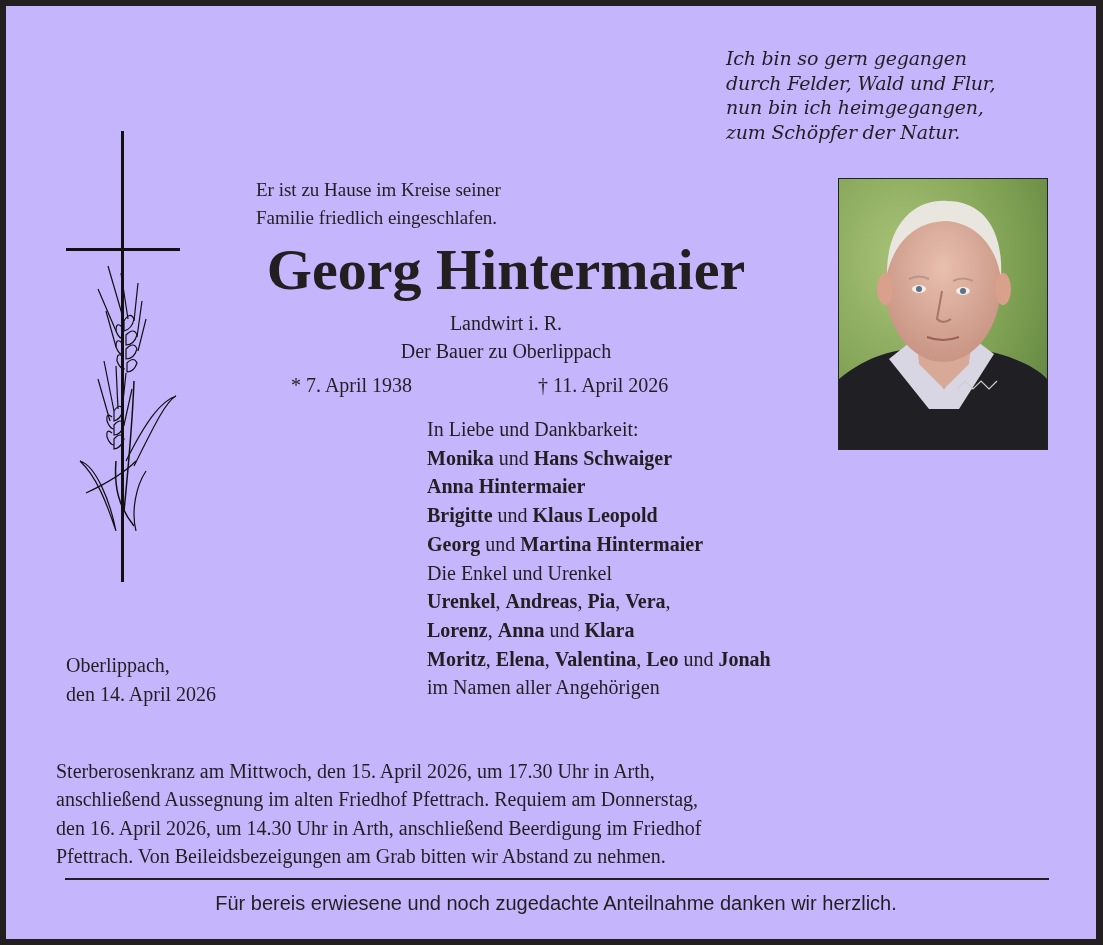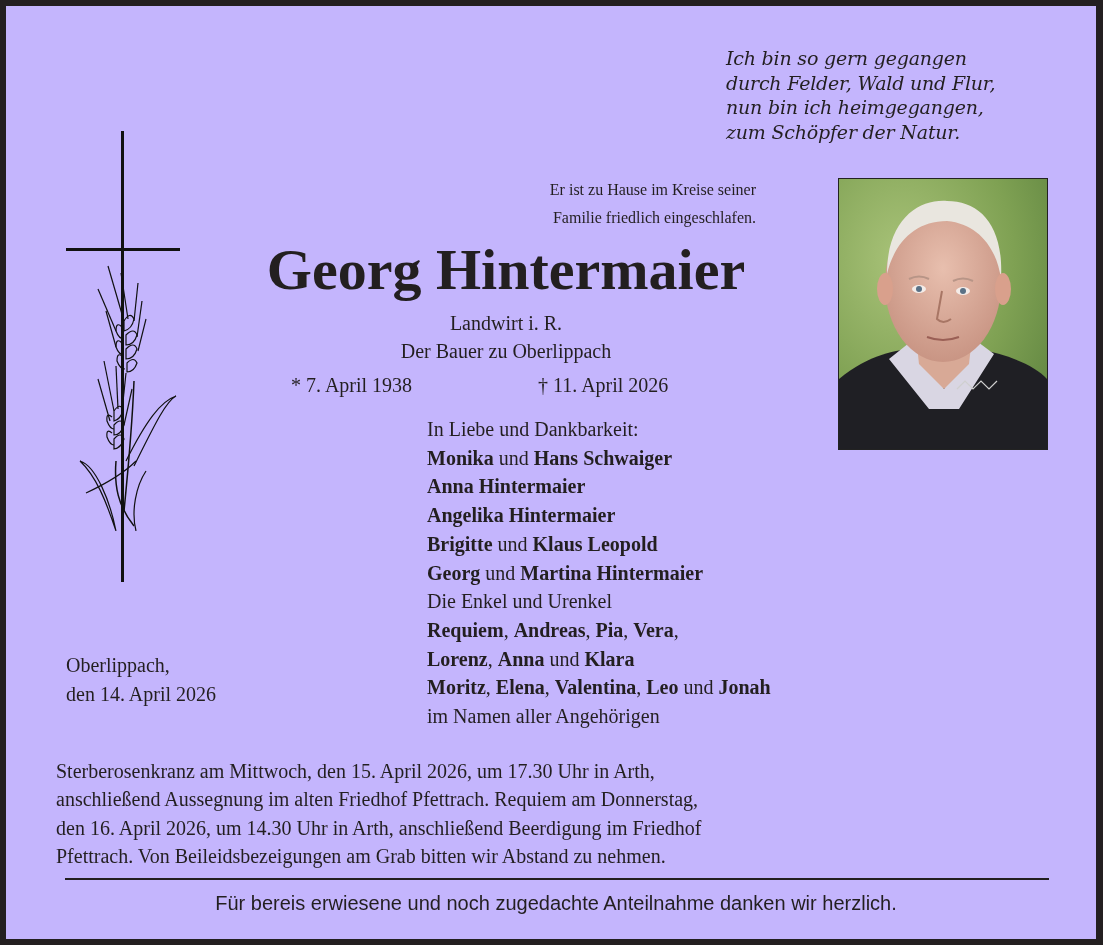--- a/index.html
+++ b/index.html
@@ -18,22 +18,22 @@
       left: 720px; top: 40px; width: 340px;
       font-style: italic; font-size: 19px; line-height: 24.5px;
       font-family: "DejaVu Serif", serif;
       letter-spacing: -0.2px;
     }
     .poem div { white-space: nowrap; }
     .cross-v { left: 115px; top: 125px; width: 3px; height: 451px; background: #111; }
     .cross-h { left: 60px; top: 242px; width: 114px; height: 3px; background: #111; }
     .wheat { left: 70px; top: 255px; width: 110px; height: 270px; }
     .intro {
-      left: 250px; top: 170px; width: 500px; text-align: right;
-      font-size: 16px; line-height: 28px; font-family: "Liberation Serif", serif;
+      left: 250px; top: 170px; width: 500px; text-align: left;
+      font-size: 19px; line-height: 28px; font-family: "Liberation Serif", serif;
     }
     .intro div { white-space: nowrap; }
     .name {
       left: 180px; top: 226px; width: 640px; text-align: center;
       font-size: 58px; font-weight: bold; line-height: 76px;
       font-family: "Liberation Serif", serif; letter-spacing: 0px;
     }
     .subtitle {
       left: 250px; top: 303px; width: 500px; text-align: center;
       font-size: 20px; font-weight: normal; line-height: 28px;
@@ -185,25 +185,24 @@
 
       <path d="M118 210 l8 -8 l8 8 l8 -8 l8 8 l8 -8" stroke="#cfcfcf" stroke-width="1.2" fill="none"></path>
     </svg>
   </div>
 
   <div class="abs family">
     <div>In Liebe und Dankbarkeit:</div>
     <div id="family-lines">
         <div><b>Monika</b><span> und </span><b>Hans Schwaiger</b></div>
         <div><b>Anna Hintermaier</b></div>
-        <div><b>Angelika Hintermaier</b></div>
         <div><b>Brigitte</b><span> und </span><b>Klaus Leopold</b></div>
         <div><b>Georg</b><span> und </span><b>Martina Hintermaier</b></div>
         <div><span>Die Enkel und Urenkel</span></div>
-        <div><b>Requiem</b><span>, </span><b>Andreas</b><span>, </span><b>Pia</b><span>, </span><b>Vera</b><span>,</span></div>
+        <div><b>Urenkel</b><span>, </span><b>Andreas</b><span>, </span><b>Pia</b><span>, </span><b>Vera</b><span>,</span></div>
         <div><b>Lorenz</b><span>, </span><b>Anna</b><span> und </span><b>Klara</b></div>
         <div><b>Moritz</b><span>, </span><b>Elena</b><span>, </span><b>Valentina</b><span>, </span><b>Leo</b><span> und </span><b>Jonah</b></div>
         <div><span>im Namen aller Angehörigen</span></div>
       </div>
   </div>
 
   <div class="abs place">
     <div>Oberlippach,</div>
     <div>den 14. April 2026</div>
   </div>

